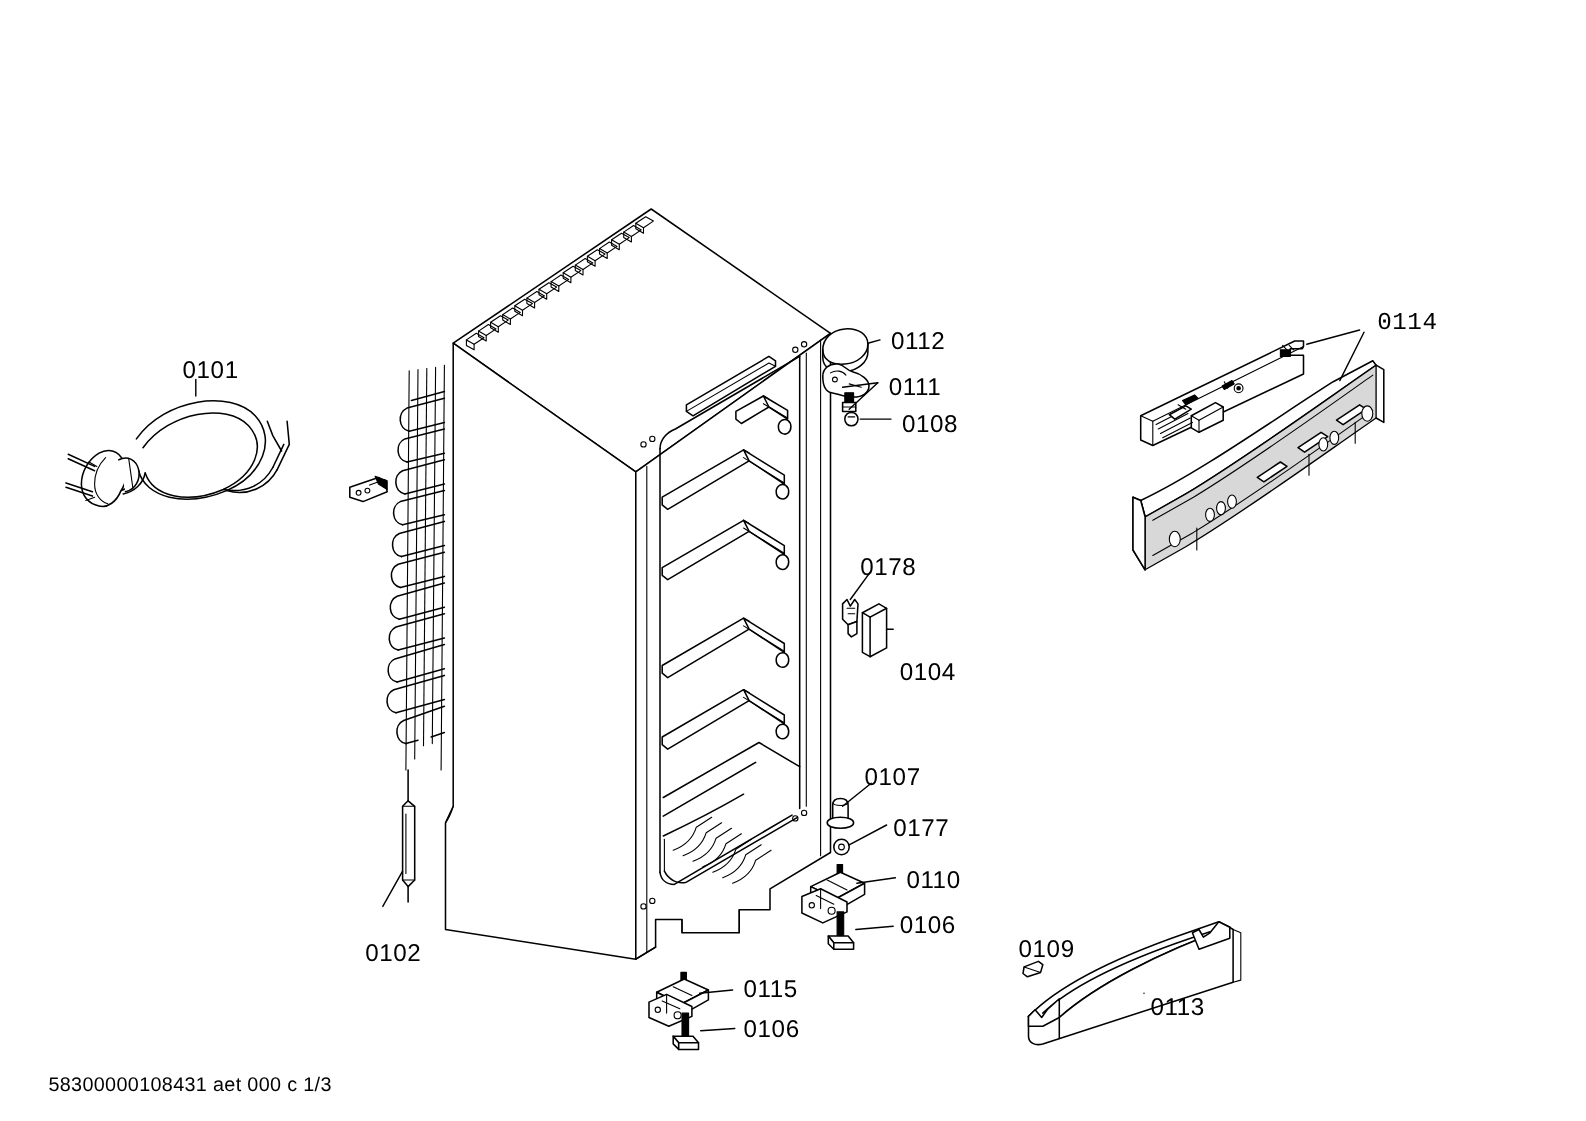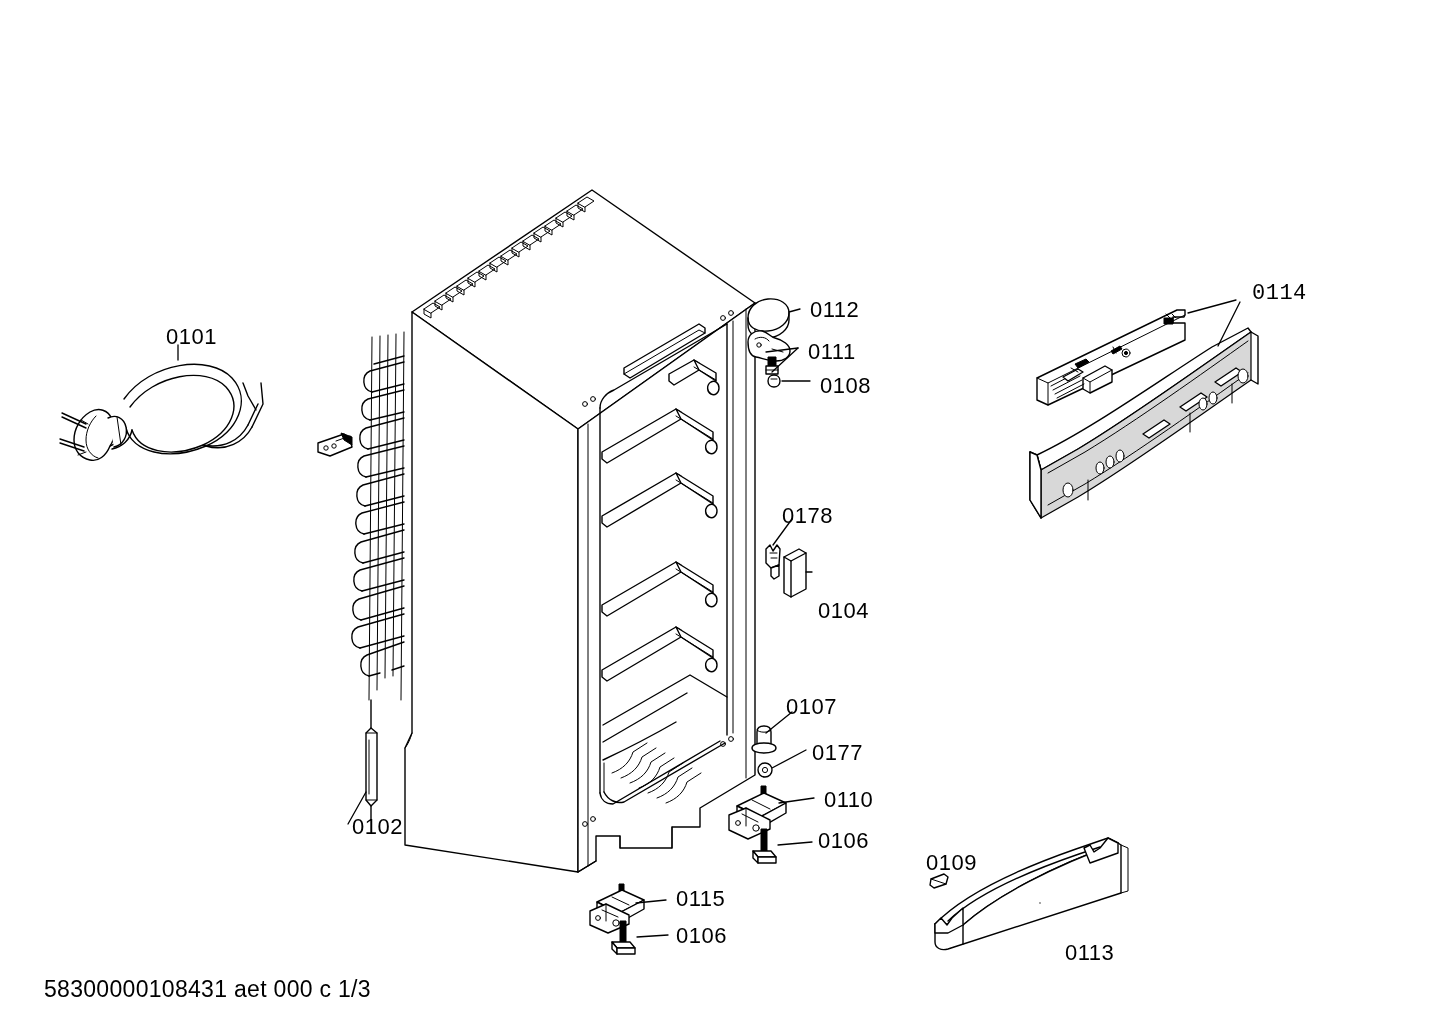--- a/index.html
+++ b/index.html
@@ -9,21 +9,21 @@
     font-family:"Liberation Sans","DejaVu Sans",sans-serif;
     background:#ffffff;color:#000000;
   }
   #diagram-root{position:absolute;left:0;top:0;width:1442px;height:1019px;}
   svg#drawing{position:absolute;left:0;top:0;width:1442px;height:1019px;display:block;}
   .lbl{
     position:absolute;font-size:22px;font-weight:400;letter-spacing:0.5px;
     color:#000;white-space:nowrap;line-height:1;
   }
   #footer-caption{
-    position:absolute;left:44px;top:976px;font-size:23px;letter-spacing:0.3px;
+    position:absolute;left:44px;top:976px;font-size:18px;letter-spacing:0.3px;
     color:#000;white-space:nowrap;
   }
   .ln{fill:none;stroke:#000;stroke-width:1.4;stroke-linecap:round;stroke-linejoin:round;}
   .ln-thin{fill:none;stroke:#000;stroke-width:1;stroke-linecap:round;stroke-linejoin:round;}
   .fillw{fill:#ffffff;stroke:#000;stroke-width:1.4;stroke-linejoin:round;stroke-linecap:round;}
   .fillw-thin{fill:#ffffff;stroke:#000;stroke-width:1;stroke-linejoin:round;stroke-linecap:round;}
   .fillk{fill:#000000;stroke:#000;stroke-width:1;stroke-linejoin:round;}
   .fillg{fill:#d8d8d8;stroke:#000;stroke-width:1.2;stroke-linejoin:round;}
   .leader{fill:none;stroke:#000;stroke-width:1.3;stroke-linecap:round;}
 </style>
@@ -442,31 +442,31 @@
       <path class="fillw" d="M935 924 L941 918 L947 925 L952 918 L963 908 L963 925 L948 933 L935 933 Z"></path>
       <path class="ln-thin" d="M1121 845 L1128 848 L1128 891 L1121 893"></path>
     </g>
     <g>
       <path class="leader" d="M1040 903 L1040 903"></path>
     </g>
 
   </svg>
 
   <div class="lbl" style="left:166px;top:326px;">0101</div>
-  <div class="lbl" style="left:332px;top:816px;margin-left:20px;">0102</div>
+  <div class="lbl" style="left:332px;top:856px;">0102</div>
   <div class="lbl" style="left:782px;top:505px;">0178</div>
   <div class="lbl" style="left:818px;top:560px;margin-top:40px;">0104</div>
   <div class="lbl" style="left:812px;top:742px;">0177</div>
   <div class="lbl" style="left:818px;top:830px;">0106</div>
   <div class="lbl" style="left:676px;top:925px;">0106</div>
   <div class="lbl" style="left:786px;top:696px;text-align:right;">0107</div>
   <div class="lbl" style="left:820px;top:375px;">0108</div>
   <div class="lbl" style="left:926px;top:852px;">0109</div>
   <div class="lbl" style="left:824px;top:789px;text-align:center;">0110</div>
   <div class="lbl" style="left:808px;top:341px;">0111</div>
   <div class="lbl" style="left:810px;top:299px;">0112</div>
-  <div class="lbl" style="left:1046px;top:942px;margin-left:19px;">0113</div>
+  <div class="lbl" style="left:1046px;top:905px;">0113</div>
   <div class="lbl" style="left:1252px;top:283px;font-family:Liberation Mono, monospace;">0114</div>
   <div class="lbl" style="left:676px;top:888px;text-align:right;">0115</div>
 
   <div id="footer-caption">58300000108431 aet 000 c 1/3</div>
 
 </div>
 
 </body></html>

